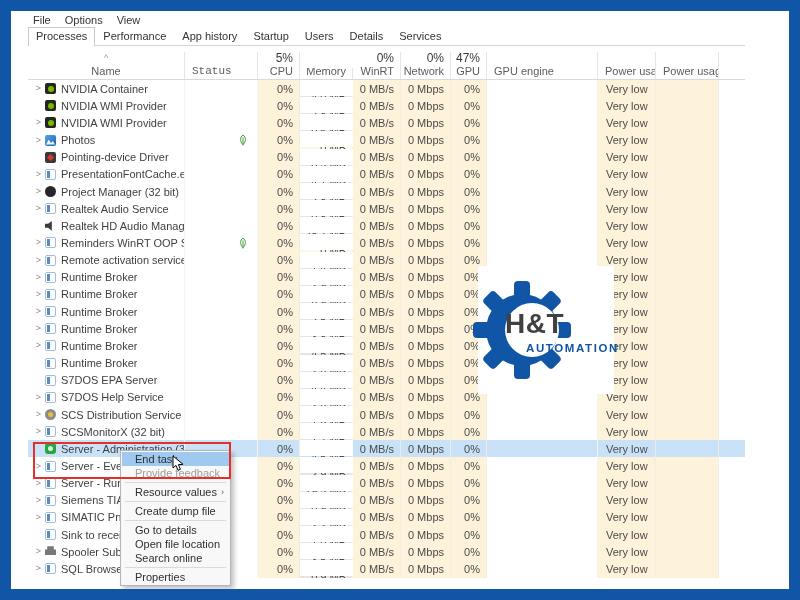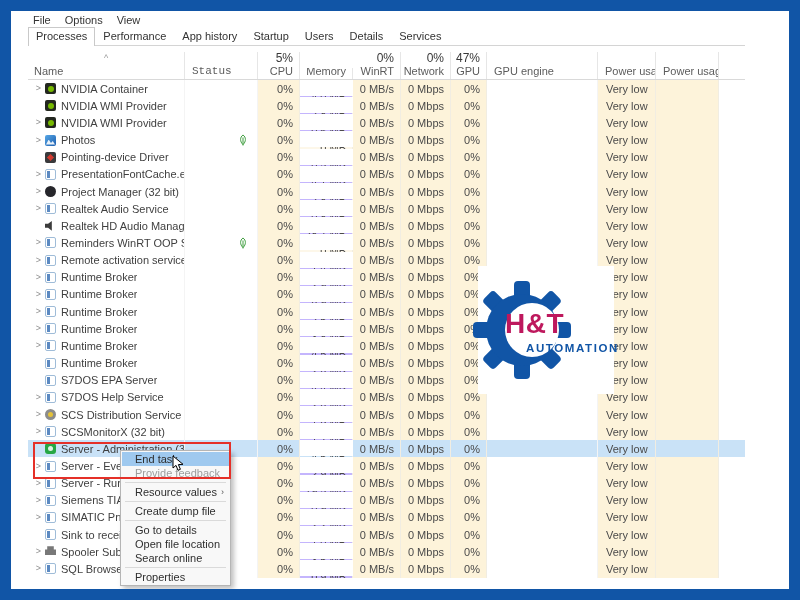--- a/index.html
+++ b/index.html
@@ -21,42 +21,42 @@
   .gap6 { height:6px; }
 
   
   .header-row { height:28px; display:flex; border-bottom:1px solid #d9d9d9; font-size:11px; color:#5c5c5c; }
   .hcell { border-right:1px solid #e6e6e6; display:flex; flex-direction:column; justify-content:flex-end; padding-bottom:2px; overflow:hidden; }
   .hcell .pct { font-size:12px; color:#383838; text-align:right; padding-right:6px; }
   .hcell .lbl { text-align:right; padding-right:6px; white-space:nowrap; }
   .hcell.left .lbl { text-align:left; padding-left:7px; }
   .hname { position:relative; }
   .hname .sort { position:absolute; top:1px; left:50%; transform:translateX(-50%); color:#9a9a9a; font-size:9px; }
-  .hname .lbl { text-align:left; padding-left:6px; }
+  .hname .lbl { text-align:center; padding-left:6px; }
 
   
   .c-name   { width:157px; }
   .c-status { width:73px;font-family:Liberation Mono, monospace;  }
   .c-cpu    { width:42px;  }
   .c-mem    { width:53px;margin-top:16px;  }
   .c-disk   { width:48px;  }
   .c-net    { width:50px;  }
   .c-gpu    { width:36px;  }
   .c-eng    { width:111px; }
   .c-pow    { width:58px;  }
   .c-pow2   { width:63px;  }
   .c-fill   { width:26px;  border-right:none !important; }
 
   
   .rows { height:498px; overflow:hidden; }
   .prow { height:17.17px; display:flex; font-size:11px; color:#3f3f3f; align-items:stretch; }
   .cell { display:flex; align-items:center; overflow:hidden; border-right:1px solid #f1ede2; }
   .cell.white { border-right:1px solid #f4f4f4; }
   .yl  { background:#fdf3da; justify-content:flex-end; padding-right:6px; color:#4a4a4a; }
-  .ylm { background:#c4b5fd; justify-content:flex-end; padding-right:6px; color:#4a4a4a; }
+  .ylm { background:#e5e5e5; justify-content:flex-end; padding-right:6px; color:#4a4a4a; }
   .yll { background:#fdf7e9; justify-content:flex-end; padding-right:6px; color:#4a4a4a;text-decoration:underline; }
   .pw  { background:#fdf3da; justify-content:flex-start; padding-left:8px; color:#4a4a4a; }
   .prow.selected .cell { background:#c9e2f7 !important; }
   .namecell { padding-left:4px; }
   .chev { width:13px; flex:none; text-align:center; color:#8f8f8f; font-size:9px; line-height:1; }
   .pname { white-space:nowrap; overflow:hidden; }
   .statuscell { justify-content:flex-end; padding-right:9px; }
 
   
   .icon { width:11px; height:11px; margin-right:5px; flex:none; position:relative; border-radius:2px; }
@@ -74,21 +74,21 @@
   .i-gearbadge::after { content:''; position:absolute; inset:3px; border-radius:50%; background:#e4c23a; }
   .i-server { background:#27a744; border-radius:3px; }
   .i-server::after { content:''; position:absolute; inset:3px; border-radius:50%; background:#fff; opacity:.85; }
   .i-printer { background:#787878; clip-path:polygon(20% 0,80% 0,80% 30%,100% 30%,100% 78%,0 78%,0 30%,20% 30%); border-radius:0; }
 
   .leaf svg { display:block; }
 
   
   .watermark { position:absolute; left:478px; top:266px; width:136px; height:128px; background:#fff; z-index:5; }
   .wm-gear { position:absolute; left:-6px; top:14px; }
-  .wm-title { position:absolute; left:27px; top:42px; font-size:28px; font-weight:800; color:#be185d; letter-spacing:0.5px; }
+  .wm-title { position:absolute; left:27px; top:42px; font-size:28px; font-weight:800; color:#404040; letter-spacing:0.5px; }
   .wm-sub { position:absolute; left:20px; top:76px; font-size:11.5px; font-weight:700; color:#1155a6; letter-spacing:1.6px; white-space:nowrap;margin-left:28px; }
 
   
   .cmenu { position:absolute; left:120px; top:450px; width:111px; background:#f8f8f8; border:1px solid #b5b5b5; box-shadow:3px 3px 5px rgba(0,0,0,.25); z-index:30; padding:1px; font-size:11px; color:#2e2e2e; }
   .citem { height:14px; display:flex; align-items:center; padding-left:13px; padding-right:5px; white-space:nowrap; position:relative; }
   .citem.hl { background:#9fc9ef; }
   .citem.disabled { color:#9d9d9d; }
   .citem .sub { margin-left:auto; color:#555; font-size:9px; }
   .csep { height:1px; background:#dadada; margin:2px 3px; }
 

